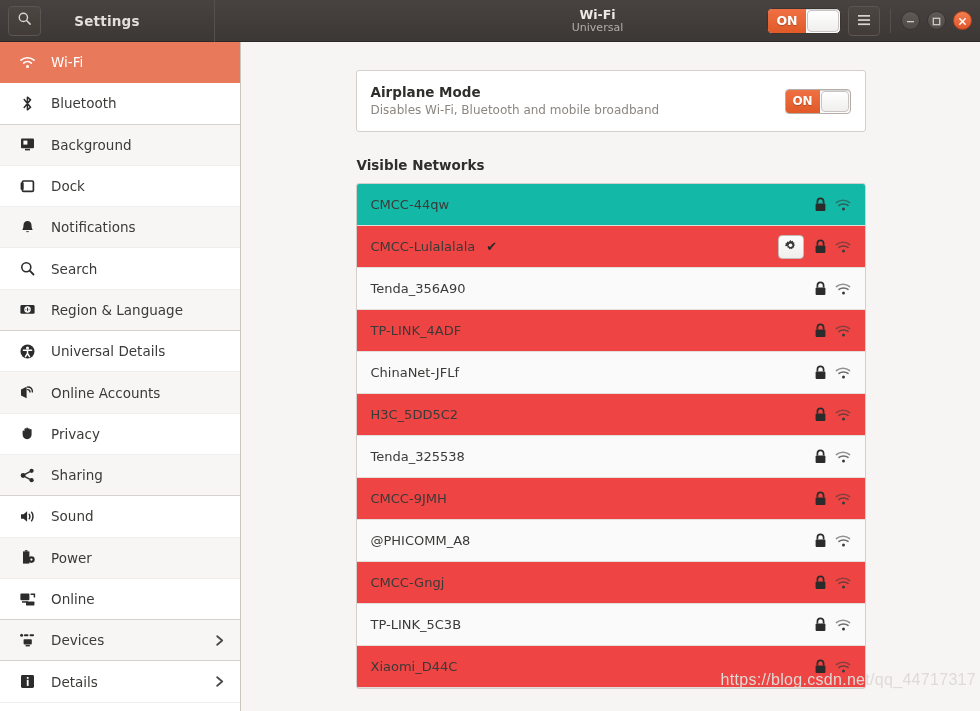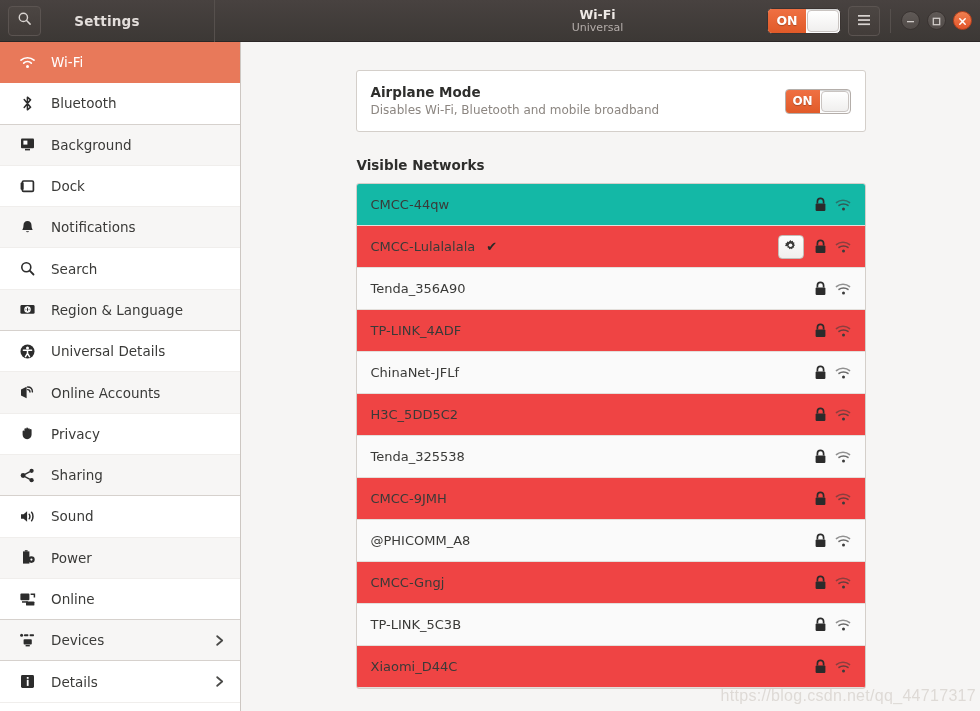--- a/index.html
+++ b/index.html
@@ -266,21 +266,21 @@
     display: flex; align-items: center; justify-content: center;
     margin-right: 2px;
     cursor: pointer;
   }
   .ico-lock { color: #2b2b2b; display: flex; }
   .ico-wifi { color: #3b3b3b; display: flex; }
 
   .watermark {
     position: absolute;
     right: 4px;
-    bottom: 6px;
+    bottom: 22px;
     font-size: 16px;
     color: #dedad6;
     letter-spacing: .3px;
     white-space: nowrap;
     pointer-events: none;
     font-family: "Liberation Sans", sans-serif;
   }
 </style>
 </head>
 <body>

